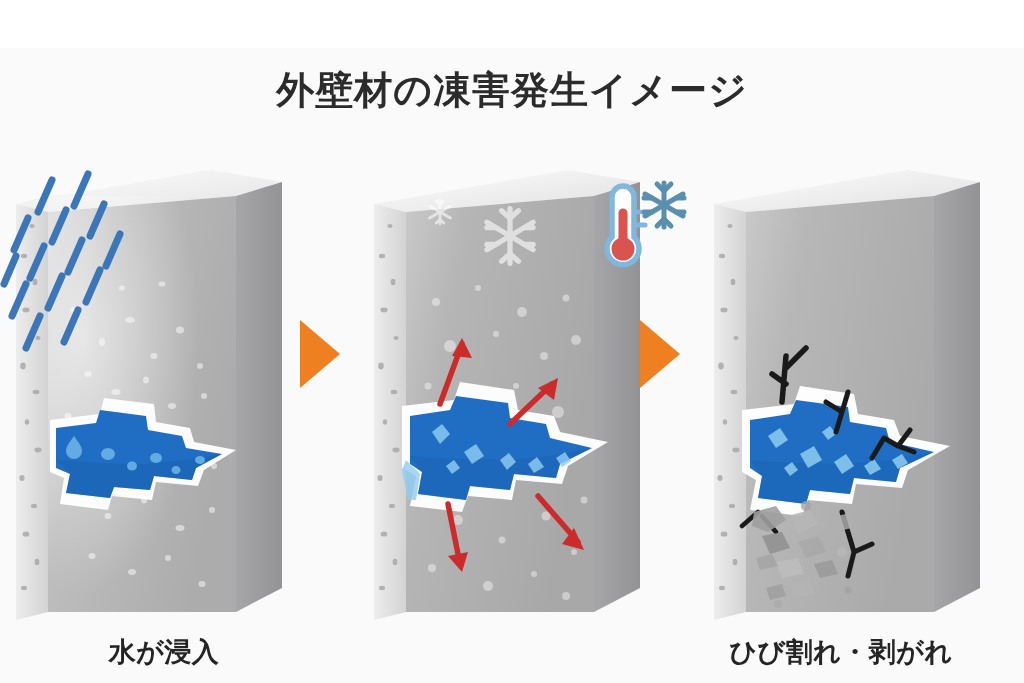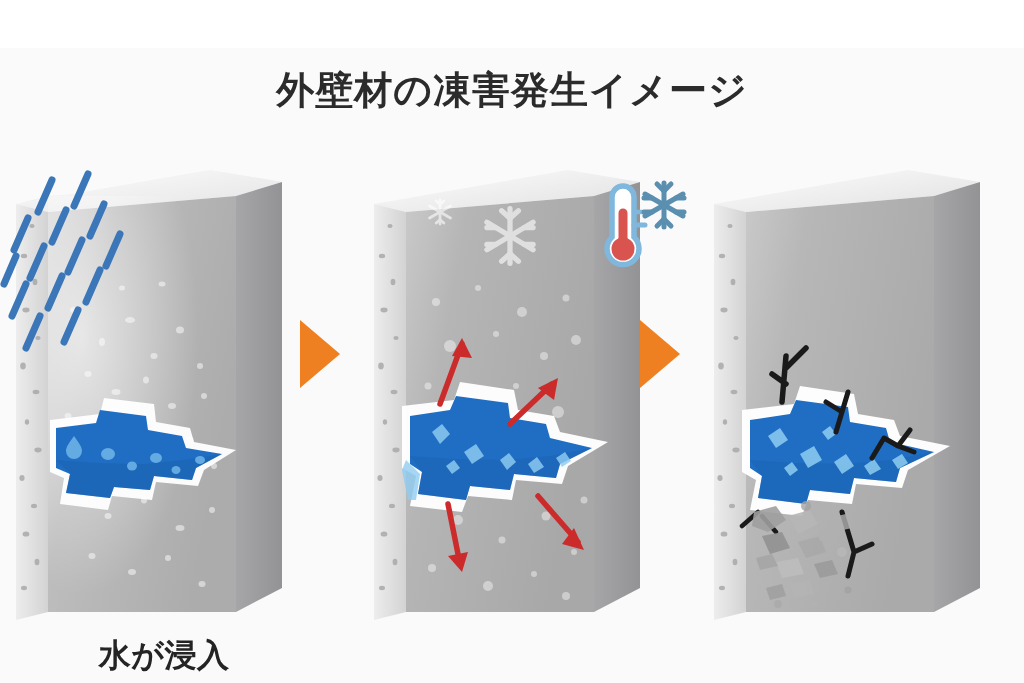--- a/index.html
+++ b/index.html
@@ -43,21 +43,21 @@
   .panel.p3 { left: 702px; }
 
   .panel svg { display: block; overflow: visible; }
 
   
   .stage-label {
     position: absolute;
     top: 586px;
     width: 300px;
     text-align: center;
-    font-size: 32px;
+    font-size: 27px;
     font-weight: bold;
     color: #242424;
     letter-spacing: 0.5px;
   }
   .stage-label.l1 { left: 14px; }
   .stage-label.l2 { left: 345px; }
   .stage-label.l3 { left: 691px; }
 
   
   .step-arrow {
@@ -468,14 +468,15 @@
         <circle cx="104" cy="346" r="5" fill="#a2a2a2" opacity="0.8"></circle>
         <circle cx="140" cy="392" r="5" fill="#b8b8b8" opacity="0.75"></circle>
         <circle cx="76" cy="444" r="4" fill="#a8a8a8" opacity="0.7"></circle>
         <circle cx="112" cy="446" r="4.5" fill="#b2b2b2" opacity="0.7"></circle>
         <circle cx="146" cy="430" r="3.5" fill="#a0a0a0" opacity="0.7"></circle>
       </g>
     </svg>
   </div>
 
   <div class="stage-label l1">水が浸入</div>
+  <div class="stage-label l3">ひび割れ・剥がれ</div>
 
 </div>
 
 </body></html>

